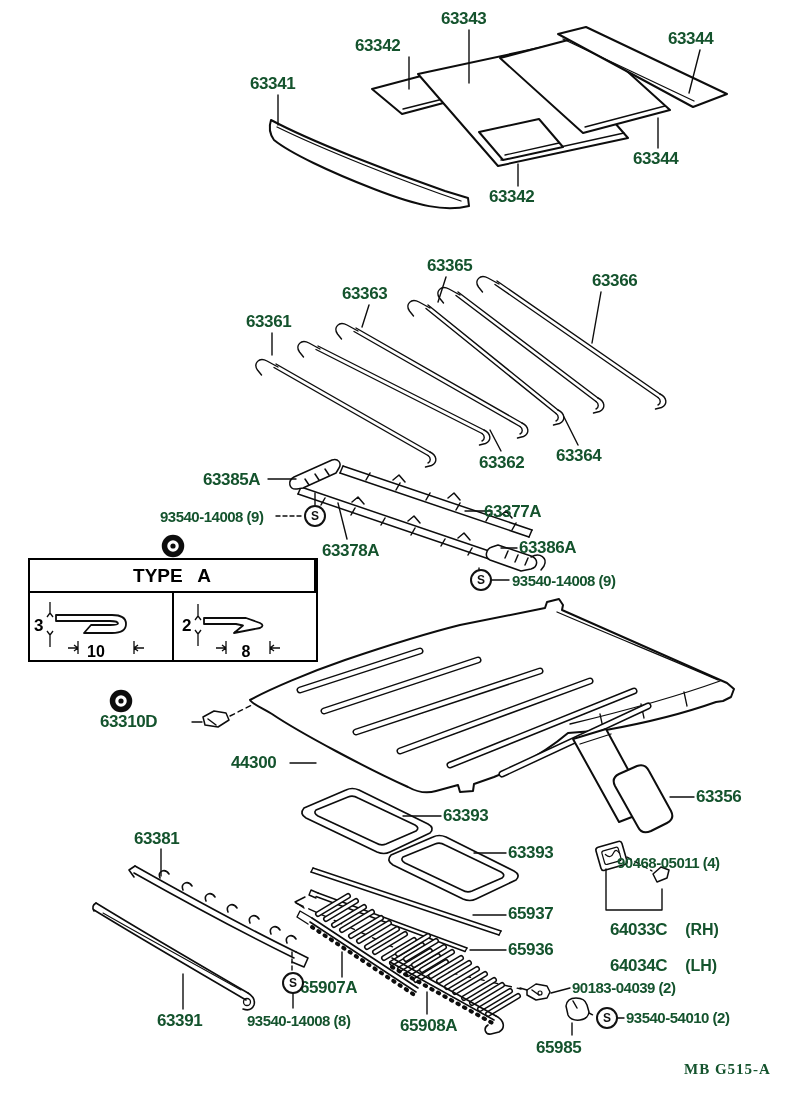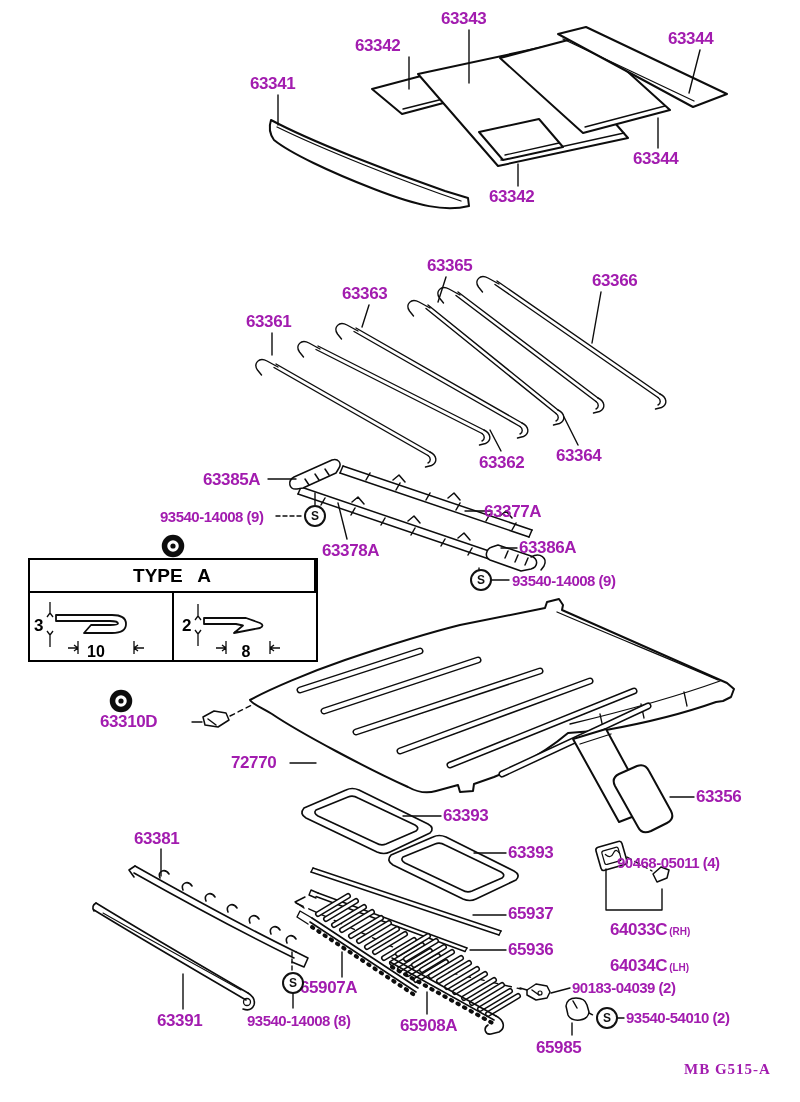--- a/index.html
+++ b/index.html
@@ -1,21 +1,21 @@
 <!DOCTYPE html>
 <html><head>
 <meta charset="utf-8">
 <style>
   html,body{margin:0;padding:0;background:#fff;}
   .page{position:relative;width:800px;height:1102px;background:#fff;overflow:hidden;
         font-family:"Liberation Sans",sans-serif;}
   .pl{position:absolute;font:bold 17px/20px "Liberation Sans",sans-serif;
-      letter-spacing:-0.4px;color:#a21caf;white-space:nowrap;}
+      letter-spacing:-0.4px;color:#14532d;white-space:nowrap;}
   .fl{font-size:15px;line-height:18px;letter-spacing:-0.5px;}
-  .side{font-size:10px;letter-spacing:0;margin-left:2px;}
+  .side{font-size:16px;letter-spacing:0;margin-left:18px;}
   .footer-code{font-size:15px;letter-spacing:1px;font-family:Liberation Serif, serif;}
   .screw{position:absolute;width:18px;height:18px;border:2px solid #111;border-radius:50%;
          display:flex;align-items:center;justify-content:center;
          font:bold 12px "Liberation Sans",sans-serif;color:#111;background:#fff;box-sizing:content-box;}
   .art{position:absolute;left:0;top:0;}
   
   .type-table{position:absolute;left:28px;top:558px;width:290px;height:104px;
               border:2.5px solid #000;box-sizing:border-box;background:#fff;}
   .tt-head{display:flex;height:31px;border-bottom:2.5px solid #000;}
   .tt-hcell{flex:1;display:flex;align-items:center;justify-content:center;
@@ -296,21 +296,21 @@
 <div class="pl" style="left:246px;top:312px">63361</div>
 <div class="pl" style="left:479px;top:453px">63362</div>
 <div class="pl" style="left:556px;top:446px">63364</div>
 <div class="pl" style="left:203px;top:470px">63385A</div>
 <div class="pl fl" style="left:160px;top:508px">93540-14008 (9)</div>
 <div class="pl" style="left:484px;top:502px">63377A</div>
 <div class="pl" style="left:322px;top:541px">63378A</div>
 <div class="pl" style="left:519px;top:538px">63386A</div>
 <div class="pl fl" style="left:512px;top:572px">93540-14008 (9)</div>
 <div class="pl" style="left:100px;top:712px">63310D</div>
-<div class="pl" style="left:231px;top:753px">72770</div>
+<div class="pl" style="left:231px;top:753px">44300</div>
 <div class="pl" style="left:696px;top:787px">63356</div>
 <div class="pl" style="left:443px;top:806px">63393</div>
 <div class="pl" style="left:508px;top:843px">63393</div>
 <div class="pl" style="left:134px;top:829px">63381</div>
 <div class="pl fl" style="left:617px;top:854px">90468-05011 (4)</div>
 <div class="pl" style="left:610px;top:920px"><span>64033C</span><span class="side">(RH)</span></div>
 <div class="pl" style="left:610px;top:956px"><span>64034C</span><span class="side">(LH)</span></div>
 <div class="pl" style="left:508px;top:904px">65937</div>
 <div class="pl" style="left:508px;top:940px">65936</div>
 <div class="pl" style="left:300px;top:978px">65907A</div>

